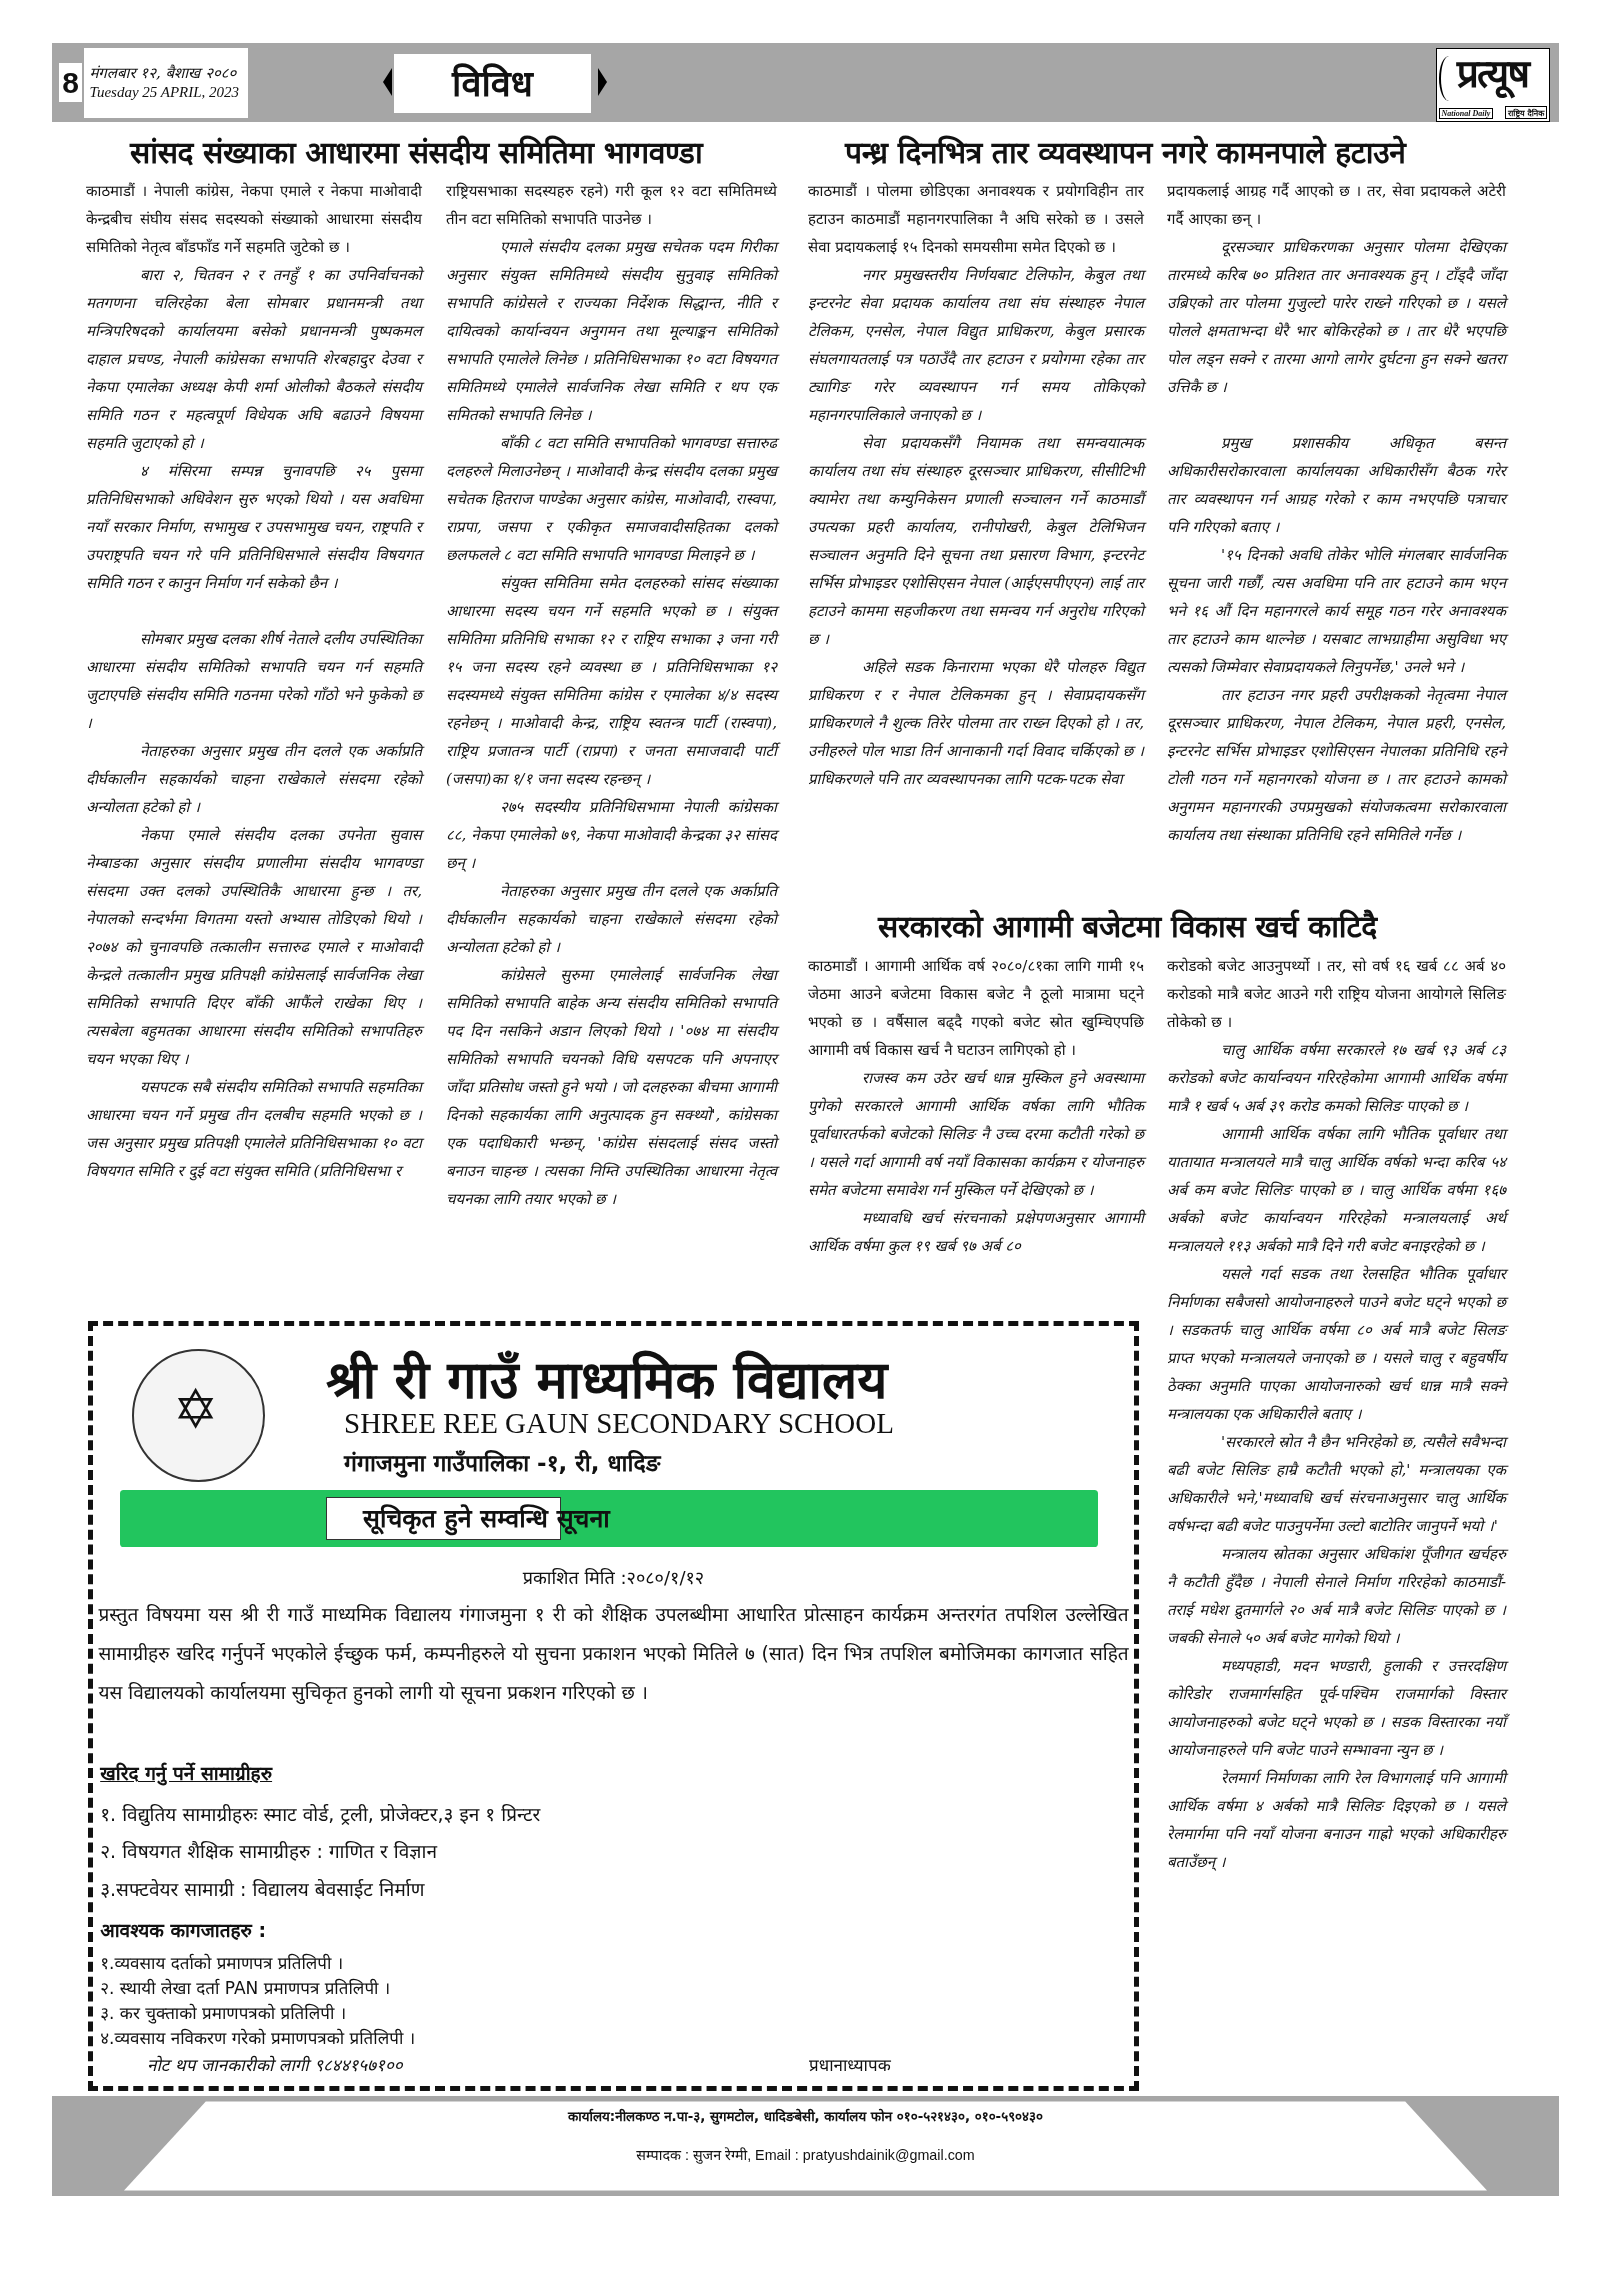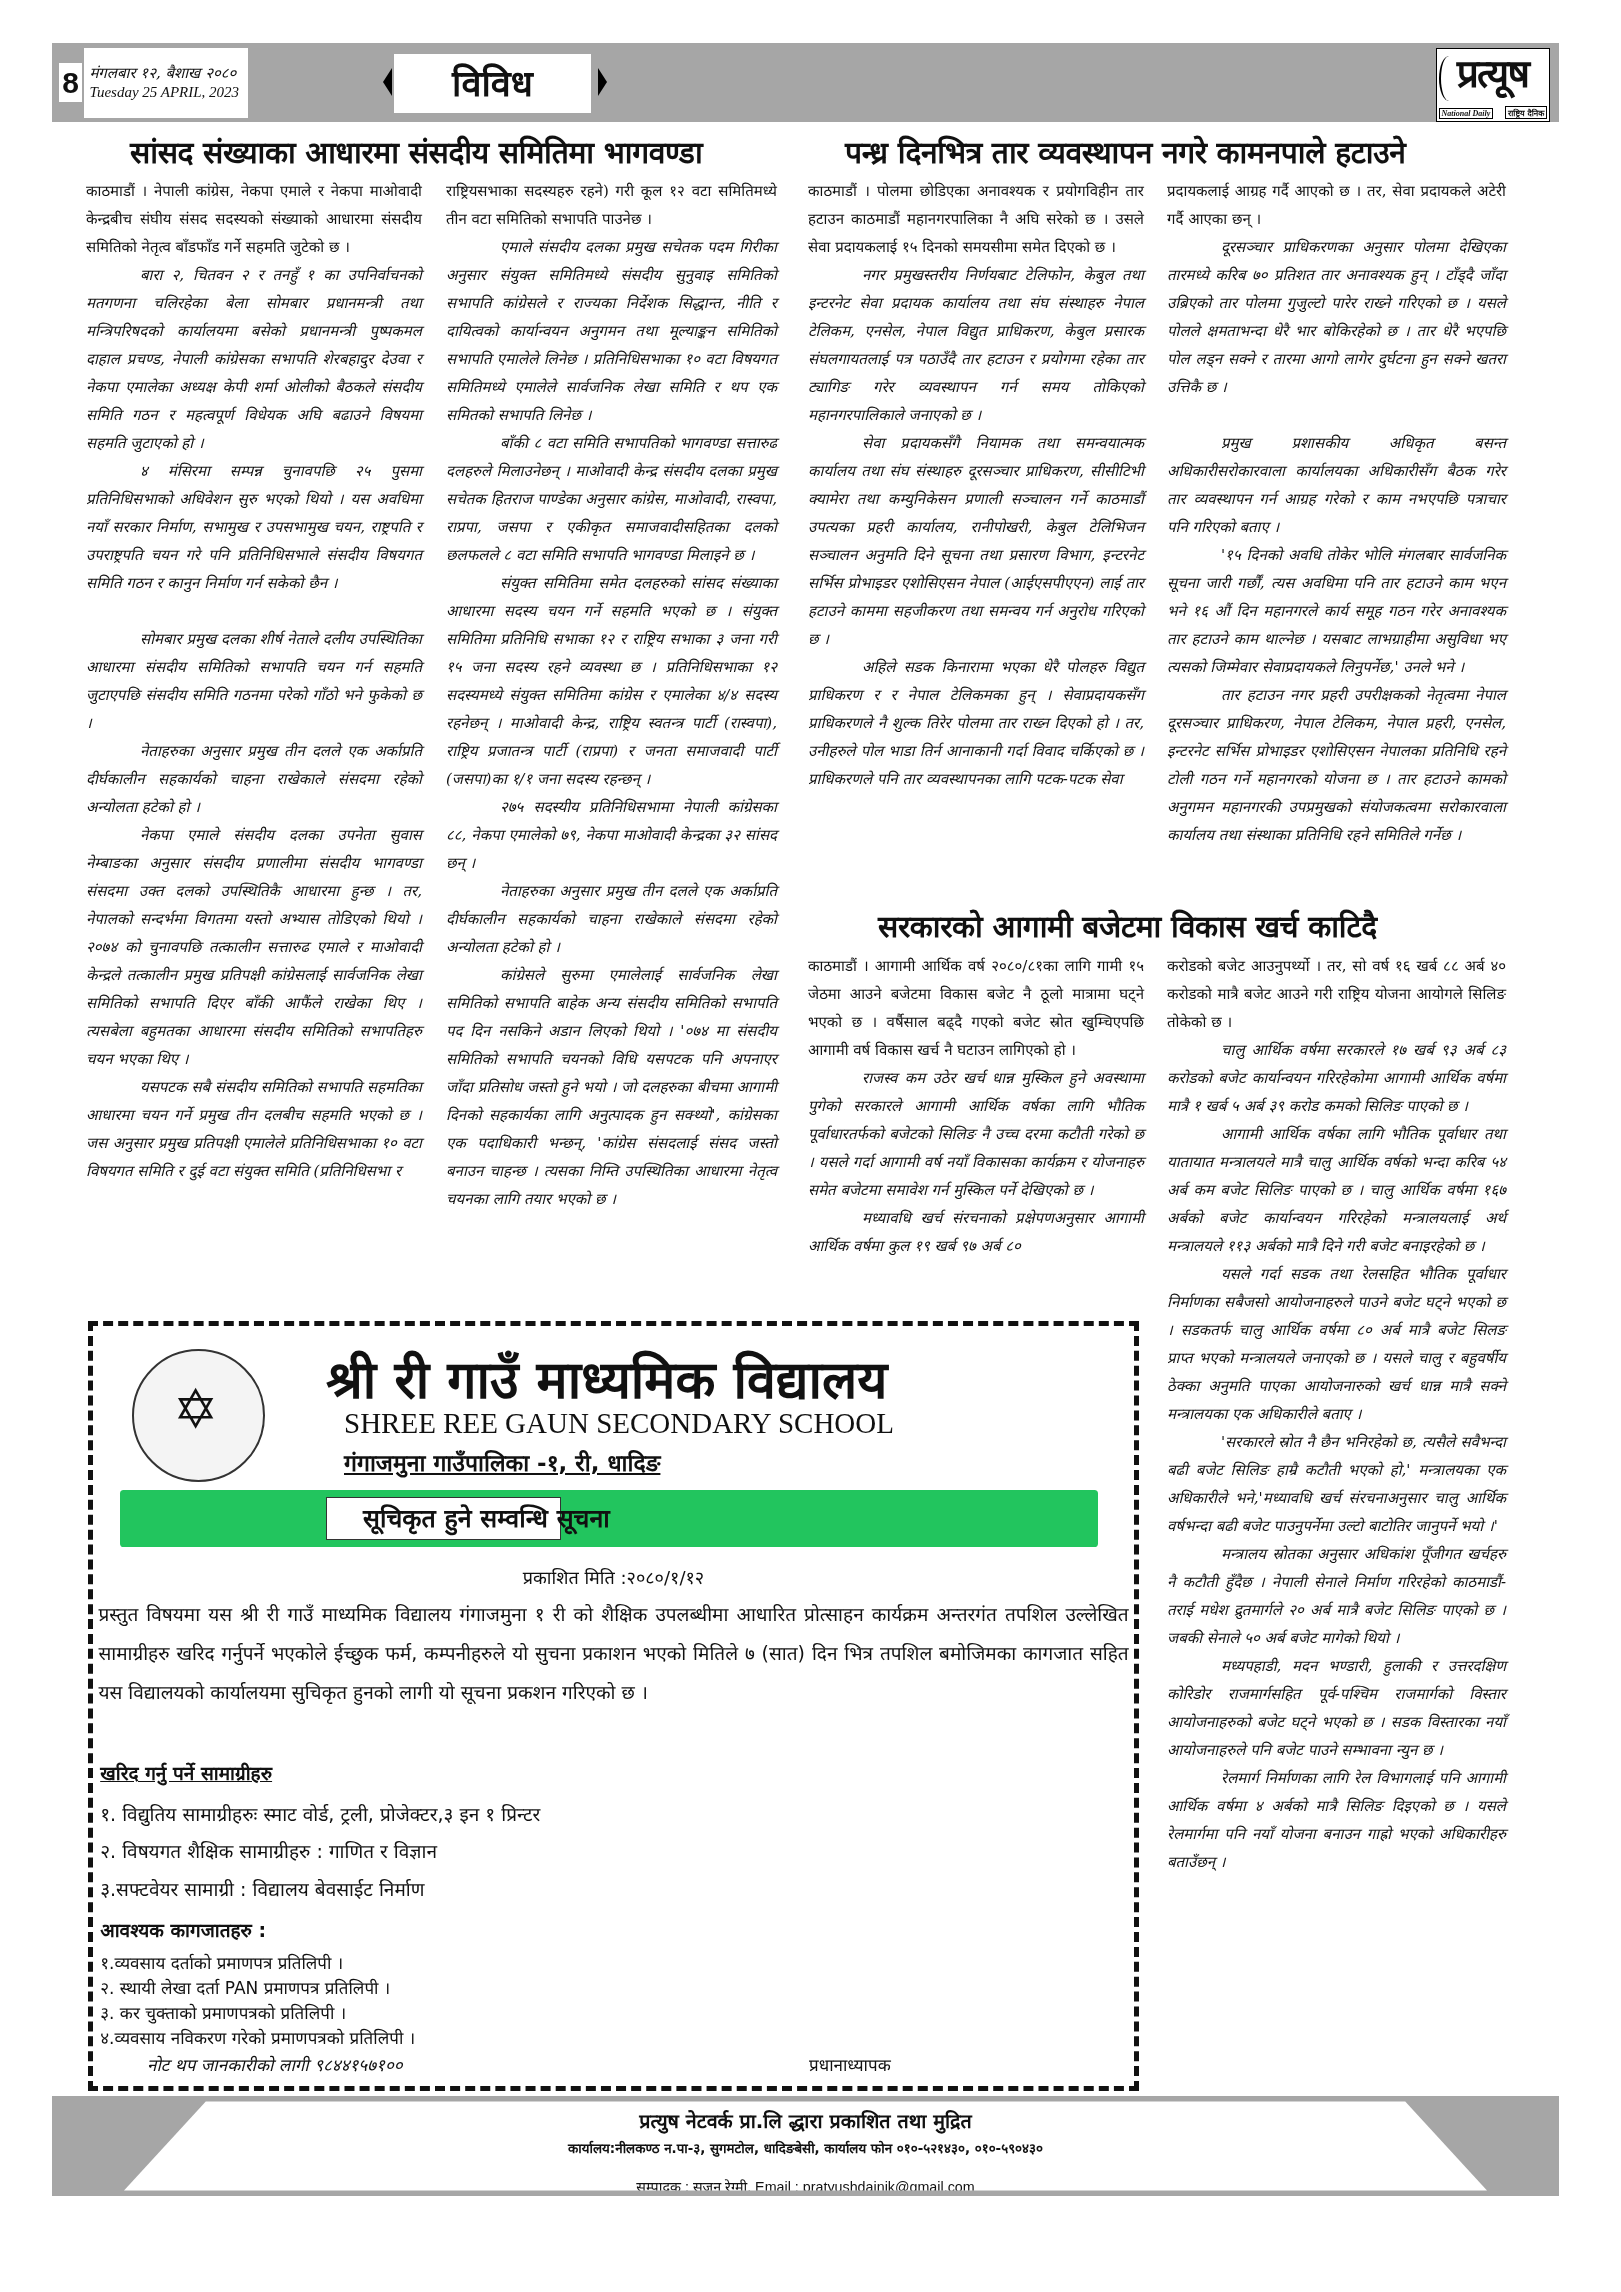--- a/index.html
+++ b/index.html
@@ -20,21 +20,21 @@
   .headline { position:absolute; font:bold 30px "DejaVu Sans", sans-serif; white-space:nowrap; letter-spacing:-0.4px; }
   .col { position:absolute; font:15px/28px "DejaVu Serif", serif; text-align:justify; }
   .col p { margin:0; text-indent:0; }
   .col p.ind { text-indent:54px;font-style:italic; }
   .col p.gap { margin-top:28px; }
   .ad { position:absolute; left:88px; top:1321px; width:1051px; height:770px; border:5.4px dashed #111; box-sizing:border-box; }
   .ad-seal { position:absolute; left:39px; top:23px; width:129px; height:129px; border:2.7px solid #333; border-radius:50%; background:#f4f4f4; }
   .ad-seal .star { position:absolute; left:39px; top:32px; font-size:54px; line-height:54px; }
   .ad-title { position:absolute; left:233px; top:16px; font:bold 52px "DejaVu Sans", sans-serif; white-space:nowrap; }
   .ad-title-en { position:absolute; left:251px; top:81px; font:29px "Liberation Serif", serif; white-space:nowrap; }
-  .ad-address { position:absolute; left:251px; top:120px; font:bold 23px "DejaVu Sans", sans-serif; white-space:nowrap;text-decoration:underline; }
+  .ad-address { position:absolute; left:251px; top:120px; font:bold 23px "DejaVu Sans", sans-serif; white-space:nowrap; }
   .ad-band { position:absolute; left:27px; top:164px; width:978px; height:57px; background:#22c55e; border-radius:3.6px; }
   .ad-band-box { position:absolute; left:206px; top:7.2px; width:197px; height:41px; background:#fff; border:1.8px solid #333; padding-left:36px; font:bold 25px "DejaVu Sans", sans-serif; line-height:41px; white-space:nowrap; }
   .ad-pubdate { position:absolute; left:0; width:100%; top:239px; text-align:center; font:18px "DejaVu Sans", sans-serif; }
   .ad-body { position:absolute; left:5.4px; right:5.4px; top:269px; font:19px/39px "DejaVu Sans", sans-serif; text-align:justify; }
   .ad-line { position:absolute; left:7.2px; font:19px "DejaVu Sans", sans-serif; white-space:nowrap; }
   .ad-line.b { font-weight:bold; }
   .ad-note { position:absolute; left:54px; top:727px; font:italic 17px "DejaVu Sans", sans-serif; }
   .ad-sign { position:absolute; left:716px; top:727px; font:17px "DejaVu Sans", sans-serif; }
   .footer { position:absolute; left:52px; top:2096px; width:1507px; height:100px; background:#a6a6a6; }
   .footer-inner { position:absolute; left:72px; right:72px; top:5.4px; bottom:5.4px; background:#fff; clip-path:polygon(6% 0,94% 0,100% 100%,0 100%); text-align:center; }
@@ -134,18 +134,17 @@
   <div class="ad-line" style="top: 625px; display: block; font-size: 17px;">१.व्यवसाय दर्ताको प्रमाणपत्र प्रतिलिपी ।</div>
   <div class="ad-line" style="top: 650px; display: block; font-size: 17px;">२. स्थायी लेखा दर्ता PAN प्रमाणपत्र प्रतिलिपी ।</div>
   <div class="ad-line" style="top: 675px; display: block; font-size: 17px;">३. कर चुक्ताको प्रमाणपत्रको प्रतिलिपी ।</div>
   <div class="ad-line" style="top: 700px; display: block; font-size: 17px;">४.व्यवसाय नविकरण गरेको प्रमाणपत्रको प्रतिलिपी ।</div>
   <div class="ad-note" style="top: 727px;">नोट थप जानकारीको लागी ९८४४१५७१००</div>
   <div class="ad-sign">प्रधानाध्यापक</div>
 </div>
 
 <div class="footer">
   <div class="footer-inner">
-    <div class="footer-l1">प्रत्युष नेटवर्क प्रा.लि द्धारा प्रकाशित तथा मुद्रित</div>
     <div class="footer-l2">कार्यालय:नीलकण्ठ न.पा-३, सुगमटोल, धादिङबेसी, कार्यालय फोन ०१०-५२१४३०, ०१०-५९०४३०</div>
     <div class="footer-l3">सम्पादक : सुजन रेग्मी, Email : pratyushdainik@gmail.com</div>
   </div>
 </div>
 
 
 </body></html>

